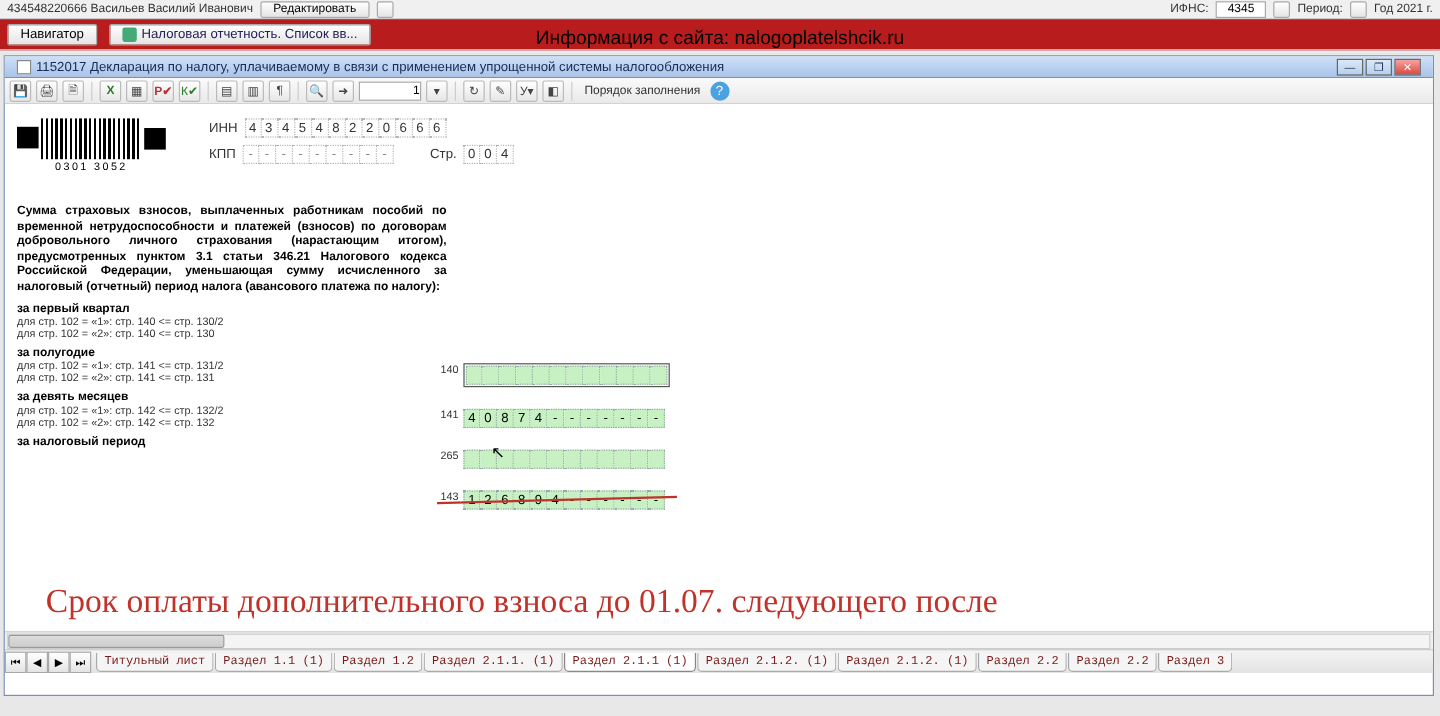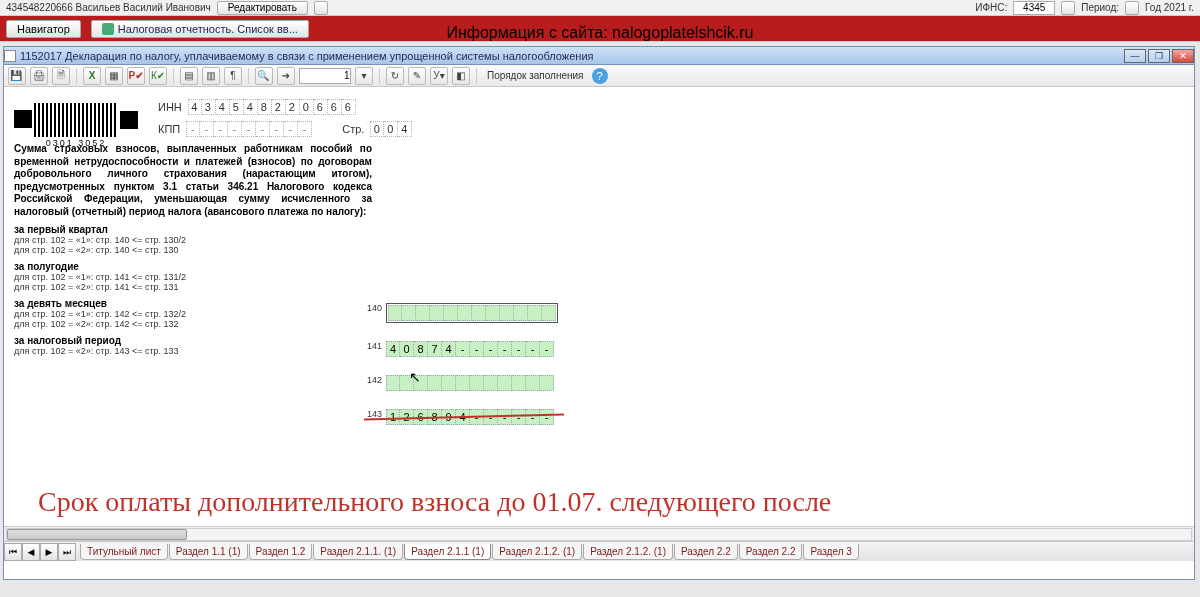--- a/index.html
+++ b/index.html
@@ -13,53 +13,53 @@
 .topbar .right input { width: 42px; height: 14px; font-size: 10px; border: 1px solid #aaa; text-align: center; padding: 0 2px; }
 .topbar .right .sq2 { width: 14px; height: 14px; background: linear-gradient(#fff,#e4e4e4); border: 1px solid #aaa; border-radius: 2px; }
 
 .secondbar { background: #b91c1c; height: 26px; display: flex; align-items: center; padding: 0 6px; gap: 10px; border-bottom: 1px solid #ccc; }
 .secondbar .nav-btn { font-size: 11px; padding: 2px 10px; background: linear-gradient(#fff,#e4e4e4); border: 1px solid #aaa; border-radius: 2px; }
 .secondbar .tab-btn { display: flex; align-items: center; gap: 4px; font-size: 11px; padding: 2px 10px; background: linear-gradient(#fff,#e4e4e4); border: 1px solid #aaa; border-radius: 2px; color: #225; }
 .secondbar .tab-btn .ic { width:12px; height:12px; background:#4a7; border-radius:2px; }
 .info-center { position:absolute; left:0; right:0; text-align:center; font-size:16px; color:#000; top:24px; pointer-events:none; }
 
 .mdi { position:relative; left:3px; top:4px; width:1192px; height:534px; background:#fff; border:1px solid #7a8fb5; }
-.mdi-title { height:18px; background: linear-gradient(#cfe0f7,#a8c4ea); border-bottom:1px solid #7a8fb5; display:flex; align-items:center; font-size:11px; color:#1a2b55; padding:0 0; }
+.mdi-title { height:18px; background: linear-gradient(#cfe0f7,#a8c4ea); border-bottom:1px solid #7a8fb5; display:flex; align-items:center; font-size:11px; color:#1a2b55; padding:0 10px; }
 .mdi-title .doc-ic { width:12px; height:12px; background:#fff; border:1px solid #888; margin-right:4px; }
 .mdi-title .winbtns { margin-left:auto; display:flex; gap:2px; }
 .mdi-title .wb { width:22px; height:14px; border:1px solid #666; text-align:center; font-size:9px; line-height:12px; cursor:pointer; }
 .wb.min { background:linear-gradient(#dce8f7,#b7cfec); }
 .wb.max { background:linear-gradient(#dce8f7,#b7cfec); }
 .wb.close { background:linear-gradient(#f5a3a3,#d84a3f); color:#fff; }
 
 .toolbar { height:22px; border-bottom:1px solid #c8c8c8; display:flex; align-items:center; padding:0 4px; gap:4px; background:linear-gradient(#fafafa,#e9e9e9); }
 .tb { width:18px; height:18px; background:linear-gradient(#fff,#e6e6e6); border:1px solid #bbb; border-radius:2px; display:flex; align-items:center; justify-content:center; font-size:10px; color:#444; cursor:pointer; }
 .tb.green { color:#2a7a2a; font-weight:bold; }
 .tb.redP { color:#b33; font-weight:bold; }
 .sep { width:1px; height:16px; background:#ccc; margin:0 2px; }
 .zoom { width:52px; height:16px; font-size:10px; border:1px solid #aaa; text-align:center;padding-left:44px; }
 .order-fill { font-size:10px; color:#333; padding:0 4px; cursor:pointer; }
 .help { width:16px; height:16px; border-radius:8px; background:#4aa3e0; color:#fff; text-align:center; line-height:16px; font-size:11px; cursor:pointer; }
 
 .page { position:relative; height:452px; overflow:auto; background:#fff; padding:8px 10px; }
 
-.barcode-row { display:flex; align-items:flex-end; gap:20px; }
+.barcode-row { display:flex; align-items:center; gap:36px; }
 .barcode-box { display:flex; align-items:center; gap:2px; }
 .bsq { width:18px; height:18px; background:#000; }
 .bars { width:84px; height:34px; background: repeating-linear-gradient(90deg,#000 0 2px,#fff 2px 4px); position:relative; }
 .bars::after { content:attr(data-txt); position:absolute; bottom:-11px; left:0; right:0; text-align:center; font-size:9px; letter-spacing:2px; }
 
 .innkpp { margin-top:4px; font-size:11px; color:#333; }
 .inn-line, .kpp-line { display:flex; align-items:center; gap:6px; }
 .cell-row { display:flex; }
 .cell { width:14px; height:16px; border:1px dotted #b6b6b6; border-left:none; text-align:center; font-size:11px; line-height:14px; letter-spacing:1px; }
 .cell:first-child { border-left:1px dotted #b6b6b6; }
 .dash-row .cell { color:#888; }
 
-.desc { margin-top:6px; font-size:10px; color:#000; width:358px; text-align:justify; font-weight:bold; line-height:1.25; }
+.desc { margin-top:34px; font-size:10px; color:#000; width:358px; text-align:justify; font-weight:bold; line-height:1.25; }
 
 .periods { margin-top:6px; font-size:10px; }
 .per-title { font-weight:bold; margin-top:6px; }
 .per-sub { font-size:9px; color:#333; }
 
 .fields-col { position:absolute; left:360px; top:216px; }
 .fld-row { display:flex; align-items:flex-start; gap:4px; margin-bottom:18px; position:relative; }
 .fld-lbl { font-size:9px; color:#333; width:18px; text-align:right; }
 .green-cells { display:flex; }
 .gc { width:14px; height:16px; border:1px dotted #9aa; border-left:none; background:#c7f0c3; text-align:center; font-size:11px; line-height:14px; }
@@ -68,21 +68,21 @@
 .strike::after { content:""; position:absolute; left:0; top:7px; width:200px; border-top:2px solid #c1322a; transform:rotate(-1.5deg); }
 .cursor-arrow { position:absolute; left:405px; top:282px; font-size:14px; color:#000; pointer-events:none; }
 
 .annotation { position:absolute; left:30px; top:390px; width:820px; background:#fff; padding:6px 4px; }
 .annotation .t { font-family: Georgia, 'Times New Roman', serif; font-size:28px; color:#c1322a; line-height:1.35; }
 
 .tabbar { position:absolute; left:0; right:0; bottom:18px; height:20px; border-top:1px solid #c8c8c8; background:linear-gradient(#f3f3f3,#e3e3e3); display:flex; align-items:center; font-size:10px; }
 .tabbar .navbtns { display:flex; gap:0; }
 .tabbar .nb { width:18px; height:18px; border:1px solid #aaa; background:linear-gradient(#fff,#e4e4e4); text-align:center; line-height:16px; cursor:pointer; font-size:9px; }
 .tabbar .tabs { display:flex; margin-left:4px; }
-.tabbar .tab { padding:2px 6px; border:1px solid #aaa; border-top:none; border-radius:0 0 4px 4px; background:#f5f5f5; color:#7b1a1a; margin-right:1px; cursor:pointer; white-space:nowrap; }
+.tabbar .tab { padding:2px 6px; border:1px solid #aaa; border-top:none; border-radius:0 0 4px 4px; background:#f5f5f5; color:#7b1a1a; margin-right:1px; cursor:pointer; white-space:nowrap;font-family:Liberation Mono, monospace; }
 .tabbar .tab.active { background:#fff; color:#7b1a1a; font-weight:normal; border-color:#888; }
 
 .status { position:absolute; left:0; right:0; bottom:0; height:18px; border-top:1px solid #c8c8c8; background:linear-gradient(#f3f3f3,#e3e3e3); display:flex; align-items:center; font-size:10px; padding:0 6px; color:#333; }
 .status .right { margin-left:auto; color:#335; }
 
 .hscroll { position:absolute; left:0; right:0; bottom:38px; height:15px; background:#eee; border-top:1px solid #ccc; }
 .hscroll .tr { position:absolute; top:1px; left:2px; right:2px; height:13px; background:#f4f4f4; border:1px solid #ccc; }
 .hscroll .th { position:absolute; top:2px; left:3px; width:180px; height:11px; background:linear-gradient(#ddd,#ccc); border:1px solid #999; border-radius:2px; }
 </style>
 </head>
@@ -209,21 +209,20 @@
         <div class="per-title">за первый квартал</div>
         <div class="per-sub">для стр. 102 = «1»: стр. 140 &lt;= стр. 130/2</div>
         <div class="per-sub">для стр. 102 = «2»: стр. 140 &lt;= стр. 130</div>
         <div class="per-title">за полугодие</div>
         <div class="per-sub">для стр. 102 = «1»: стр. 141 &lt;= стр. 131/2</div>
         <div class="per-sub">для стр. 102 = «2»: стр. 141 &lt;= стр. 131</div>
         <div class="per-title">за девять месяцев</div>
         <div class="per-sub">для стр. 102 = «1»: стр. 142 &lt;= стр. 132/2</div>
         <div class="per-sub">для стр. 102 = «2»: стр. 142 &lt;= стр. 132</div>
         <div class="per-title">за налоговый период</div>
-        <div class="per-sub">для стр. 102 = «2»: стр. 143 &lt;= стр. 133</div>
       </div>
 
     <div class="fields-col" id="fields">
         <div class="fld-row">
           <div class="fld-lbl">140</div>
           <div class="field-frame">
             <div class="green-cells">
               <div class="gc"></div>
               <div class="gc"></div>
               <div class="gc"></div>
@@ -250,21 +249,21 @@
             <div class="gc">-</div>
             <div class="gc">-</div>
             <div class="gc">-</div>
             <div class="gc">-</div>
             <div class="gc">-</div>
             <div class="gc">-</div>
             <div class="gc">-</div>
           </div>
         </div>
         <div class="fld-row">
-          <div class="fld-lbl">142</div>
+          <div class="fld-lbl">265</div>
           <div class="green-cells">
             <div class="gc"></div>
             <div class="gc"></div>
             <div class="gc"></div>
             <div class="gc"></div>
             <div class="gc"></div>
             <div class="gc"></div>
             <div class="gc"></div>
             <div class="gc"></div>
             <div class="gc"></div>

